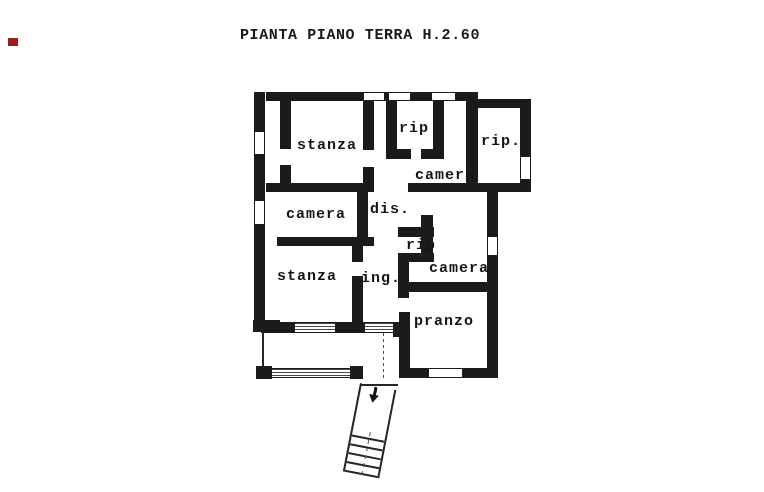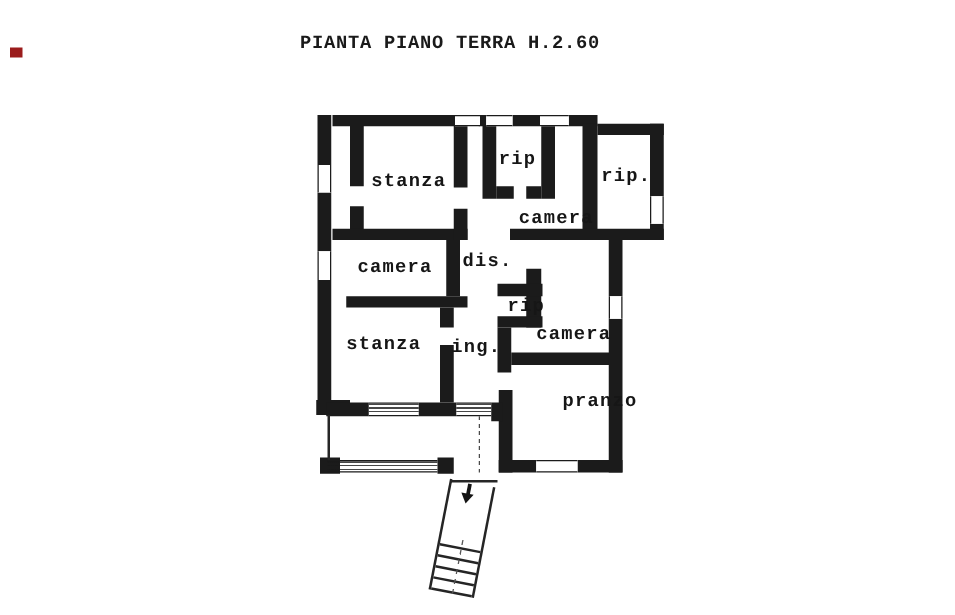--- a/index.html
+++ b/index.html
@@ -105,21 +105,21 @@
     <div class="room-label" style="left: 327px; top: 145px;">stanza</div>
     <div class="room-label" style="left: 414px; top: 128px;">rip</div>
     <div class="room-label" style="left: 501px; top: 141px;">rip.</div>
     <div class="room-label" style="left: 445px; top: 175px;">camera</div>
     <div class="room-label" style="left: 316px; top: 214px;">camera</div>
     <div class="room-label" style="left: 390px; top: 209px;">dis.</div>
     <div class="room-label" style="left: 421px; top: 245px;">rip</div>
     <div class="room-label" style="left: 459px; top: 268px;">camera</div>
     <div class="room-label" style="left: 307px; top: 276px;">stanza</div>
     <div class="room-label" style="left: 381px; top: 278px;">ing.</div>
-    <div class="room-label" style="left: 444px; top: 321px; margin-left: 36px;">pranzo</div>
+    <div class="room-label" style="left: 444px; top: 321px;">pranzo</div>
     <div class="stair" style="left: 360px; top: 383px; width: 37px; height: 90px; transform: rotate(11deg);">
       <div class="tread" style="top: 52px;"></div>
       <div class="tread" style="top: 61px;"></div>
       <div class="tread" style="top: 70px;"></div>
       <div class="tread" style="top: 79px;"></div>
       <div class="tread" style="top: 88px;"></div>
       <div class="stair-center" style="top: 46px; bottom: 0px;"></div>
       <div class="stair-arrow-stem" style="left: 13px; top: 1px;"></div>
       <div class="stair-arrow-head" style="left: 9px; top: 9px;"></div>
     </div>

